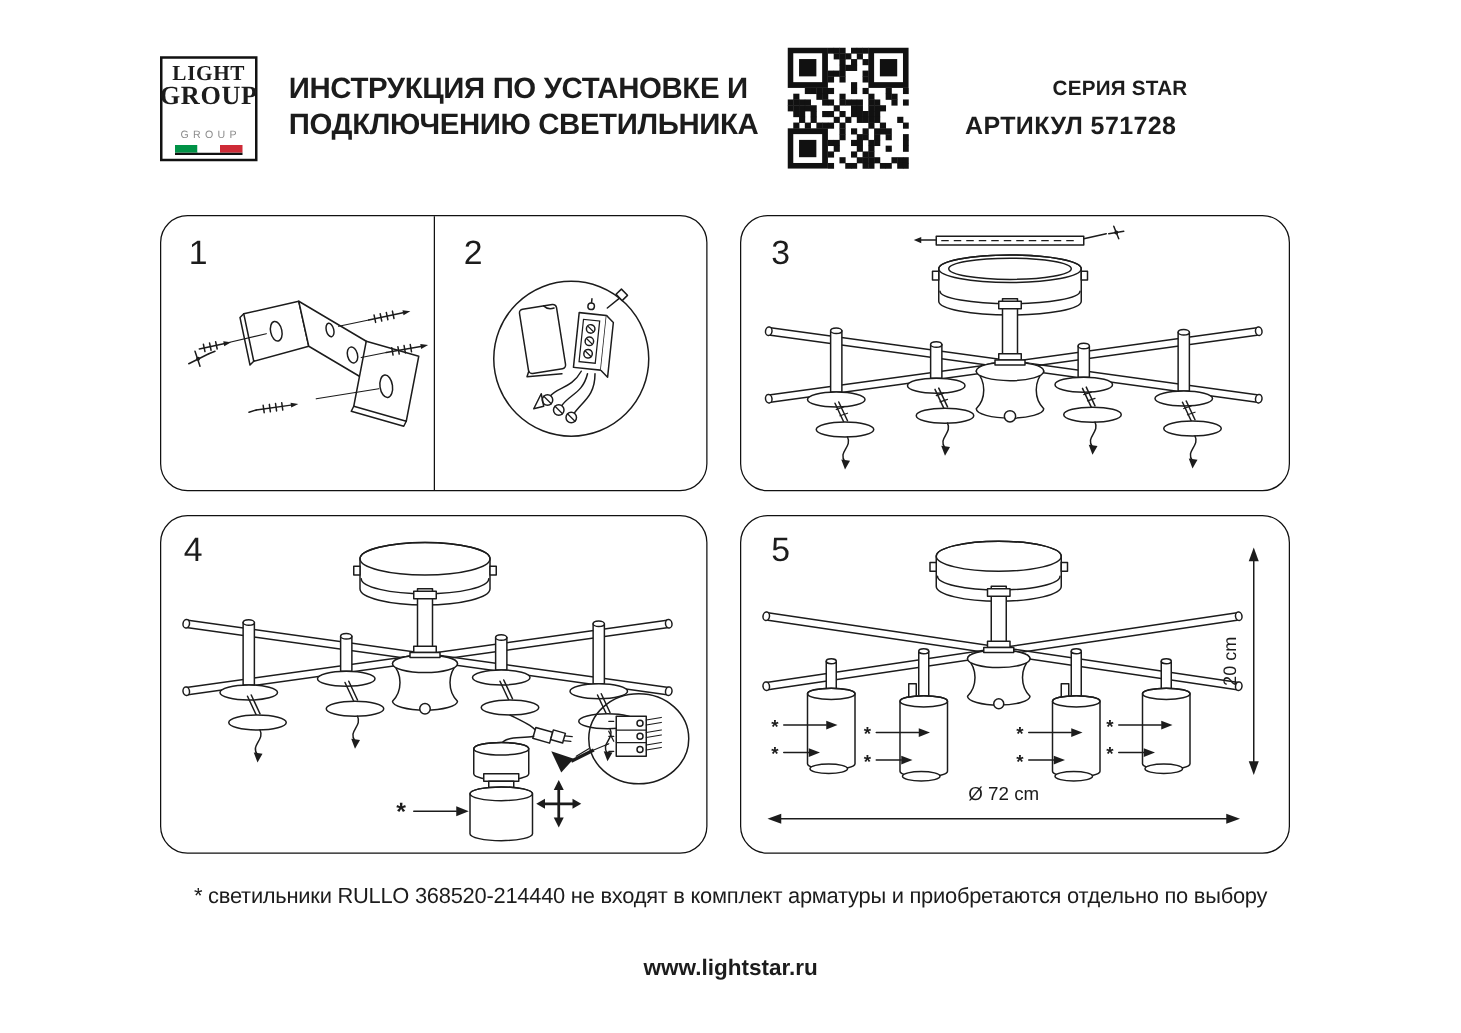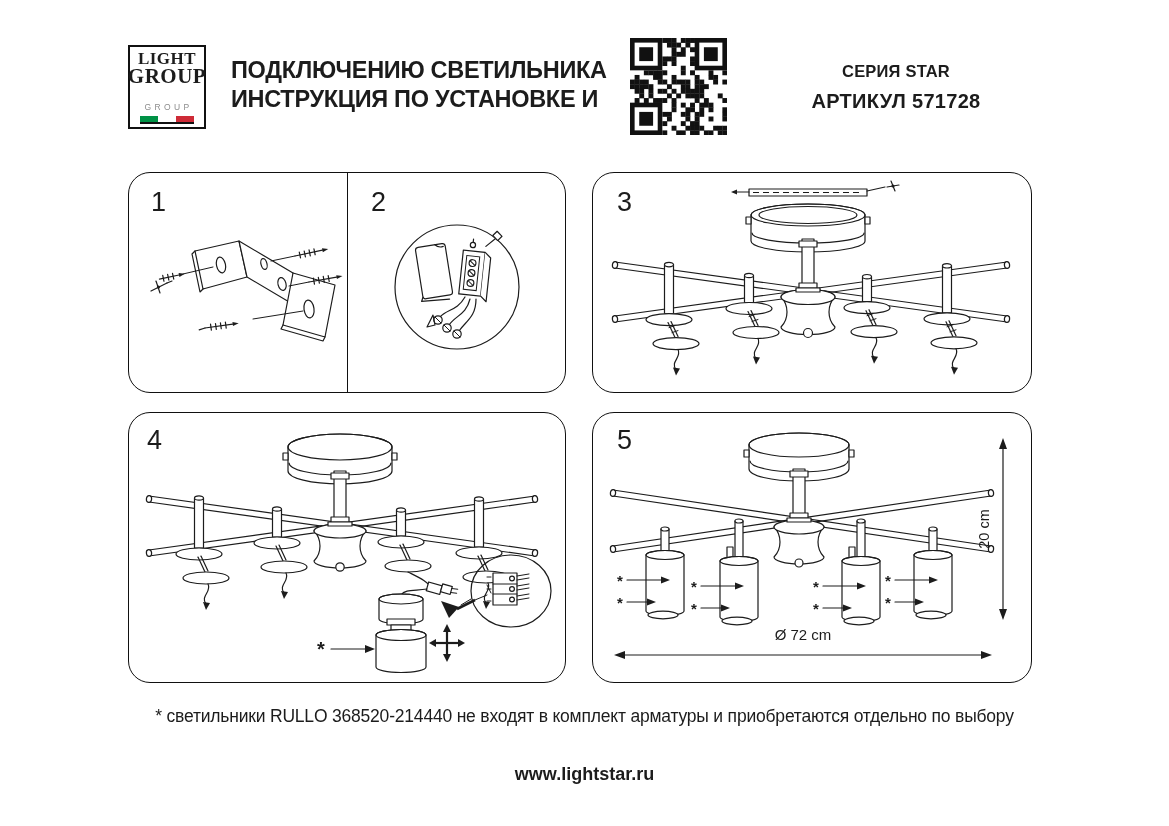--- a/index.html
+++ b/index.html
@@ -13,21 +13,21 @@
   .logo-box{left:128px;top:45px;width:78px;height:84px;border:2px solid #111;
     box-sizing:border-box;display:flex;flex-direction:column;align-items:center;justify-content:center}
   .logo-light{font-family:"Liberation Serif",serif;font-weight:700;font-size:17px;line-height:1;letter-spacing:.5px}
   .logo-star{font-family:"Liberation Serif",serif;font-weight:700;font-size:21px;line-height:.95;letter-spacing:.5px}
   .logo-group{font-size:8.5px;letter-spacing:3.4px;color:#8d8d8d;margin:16px 0 4px 3px;line-height:1}
   .flag{width:54px;height:6px;display:flex;border-bottom:2px solid #111}
   .flag div{flex:1}
   .title{left:231px;top:56px;font-size:23.5px;font-weight:700;line-height:29px;letter-spacing:-.3px;white-space:nowrap}
   .qr{left:630px;top:38px;width:97px;height:97px}
   .series{left:772px;top:62px;width:248px;text-align:center;font-weight:700;font-size:16.5px;letter-spacing:.2px}
-  .article{left:772px;top:90px;width:248px;text-align:center;font-weight:700;font-size:20px;letter-spacing:.3px}
+  .article{left:772px;top:90px;width:248px;text-align:left;font-weight:700;font-size:20px;letter-spacing:.3px}
 
   
   .panel{position:absolute;border:1.6px solid #111;border-radius:22px;box-sizing:border-box}
   #panelA{left:128px;top:172px;width:438px;height:221px}
   #panelB{left:592px;top:172px;width:440px;height:221px}
   #panelC{left:128px;top:412px;width:438px;height:271px}
   #panelD{left:592px;top:412px;width:440px;height:271px}
   .divider{position:absolute;left:218px;top:0;bottom:0;width:0;border-left:1.6px solid #111}
   .step-num{position:absolute;font-size:27px;font-weight:400;color:#1c1c1c}
 
@@ -51,22 +51,22 @@
   <div class="logo-star">GROUP</div>
   <div class="logo-group">GROUP</div>
   <div class="flag">
     <div style="background:#009246"></div>
       <div style="background:#ffffff"></div>
       <div style="background:#ce2b37"></div>
   </div>
 </div>
 
 <div class="abs title">
+  <div>ИНСТРУКЦИЯ ПО УСТАНОВКЕ И</div>
   <div>ПОДКЛЮЧЕНИЮ СВЕТИЛЬНИКА</div>
-  <div>ИНСТРУКЦИЯ ПО УСТАНОВКЕ И</div>
 </div>
 
 <svg class="abs qr" id="qr-code-svg" viewBox="0 0 97 97">
     <rect x="32.33333333333333" y="0" width="4.9190476190476184" height="4.9190476190476184" fill="#111"></rect>
     <rect x="36.95238095238095" y="0" width="4.9190476190476184" height="4.9190476190476184" fill="#111"></rect>
     <rect x="41.57142857142857" y="0" width="4.9190476190476184" height="4.9190476190476184" fill="#111"></rect>
     <rect x="50.8095238095238" y="0" width="4.9190476190476184" height="4.9190476190476184" fill="#111"></rect>
     <rect x="55.42857142857142" y="0" width="4.9190476190476184" height="4.9190476190476184" fill="#111"></rect>
     <rect x="60.047619047619044" y="0" width="4.9190476190476184" height="4.9190476190476184" fill="#111"></rect>
     <rect x="36.95238095238095" y="4.619047619047619" width="4.9190476190476184" height="4.9190476190476184" fill="#111"></rect>

